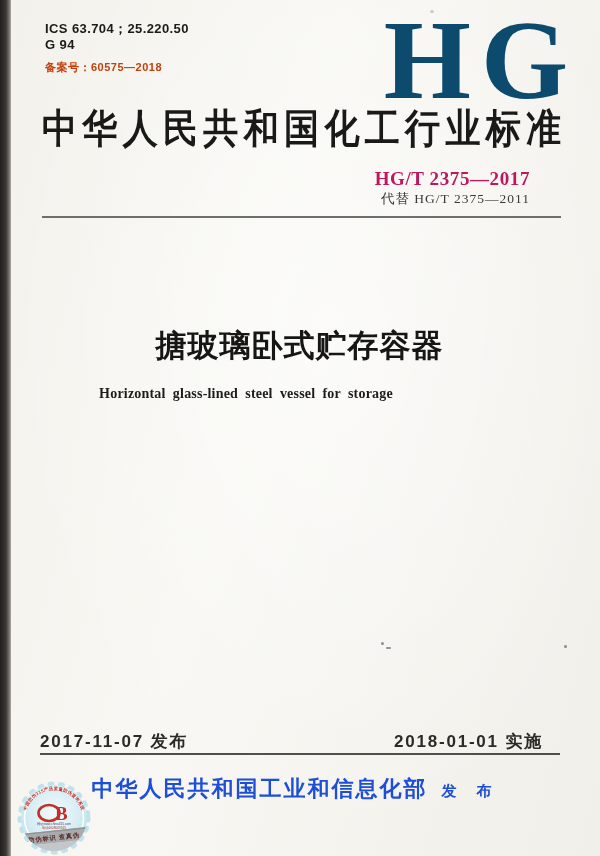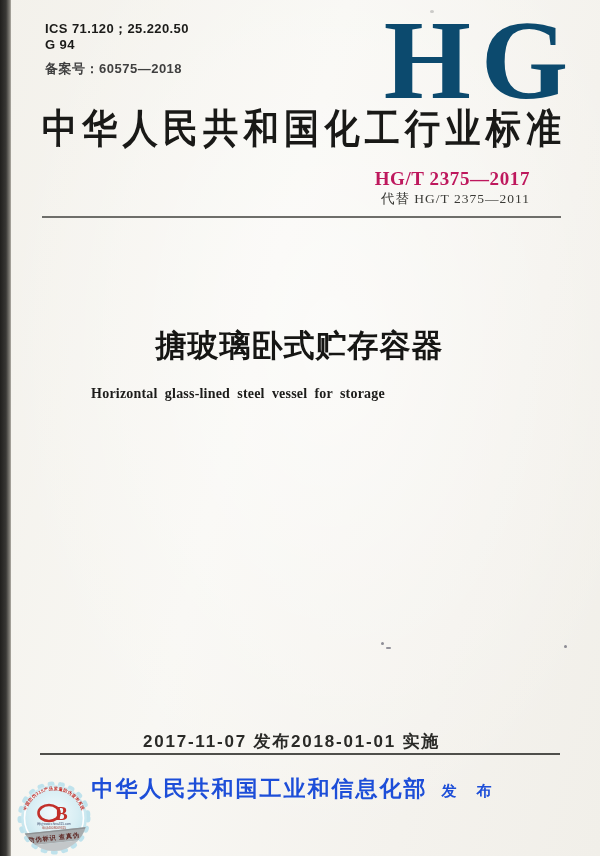--- a/index.html
+++ b/index.html
@@ -10,61 +10,61 @@
       radial-gradient(ellipse at 55% 40%, rgba(255,255,255,.55), rgba(255,255,255,0) 70%),
       linear-gradient(105deg,#f3f1eb,#f8f7f3 42%,#f4f2ed 75%,#f1efe9);
     color:#1d1d1b;
   }
   .abs{position:absolute;}
   
   .scan-band{left:0;top:0;width:11px;height:856px;
     background:linear-gradient(90deg,#201f1d,#3a3936 55%,#8b8881 92%,#bdbab2);}
   
   .ics-block{left:45px;top:21px;font-weight:bold;font-size:13px;line-height:16px;letter-spacing:.4px;color:#1b1b19;}
-  .record-no{left:45px;top:60px;font-weight:600;font-size:13px;letter-spacing:.5px;color:#404040;}
+  .record-no{left:45px;top:60px;font-weight:600;font-size:11px;letter-spacing:.5px;color:#c2410c;}
   
   .hg-logo{right:22px;top:4px;font-family:"Liberation Serif",serif;font-weight:bold;
     font-size:112px;line-height:1;letter-spacing:10px;color:#0c4a6e;}
   
   .std-type{left:42px;top:104px;width:592px;transform:scaleX(.877);transform-origin:left top;
     font-weight:bold;font-size:40px;line-height:1.2;color:#191917;
     text-align:justify;text-align-last:justify;white-space:nowrap;}
   .std-no-block{right:70px;top:168px;text-align:right;}
   .std-no{font-family:"Liberation Serif",serif;font-weight:bold;font-size:19px;letter-spacing:.6px;color:#be185d;}
   .std-replaces{font-family:"Liberation Serif",serif;font-size:13.5px;letter-spacing:1px;color:#3a3a36;}
   .rule{background:#6e6e6a;height:2px;}
   .rule-top{left:42px;top:216px;width:519px;}
   
   .title-cn{left:8px;top:318px;width:583px;text-align:center;font-weight:bold;
     font-size:31px;letter-spacing:1px;color:#161614;margin-top:7px;}
-  .title-en{left:0;top:386px;width:476px;text-align:center;font-family:"Liberation Serif",serif;
+  .title-en{left:8px;top:386px;width:476px;text-align:center;font-family:"Liberation Serif",serif;
     font-weight:bold;font-size:14px;word-spacing:3.5px;letter-spacing:.2px;color:#1c1c1a;}
   
-  .dates{left:40px;top:730px;width:503px;display:flex;justify-content:center;
+  .dates{left:40px;top:730px;width:503px;display:flex;justify-content:space-between;
     font-weight:700;font-size:17px;letter-spacing:1.8px;color:#2a2a27;}
   .rule-bottom{left:40px;top:753px;width:520px;background:#4f4f4b;}
   .ministry{left:1px;top:774px;width:589px;display:flex;justify-content:center;
     align-items:baseline;gap:14px;color:#1d4ed8;}
   .ministry-name{font-weight:bold;font-size:22px;letter-spacing:2px;}
   .publish-label{font-weight:bold;font-size:15px;letter-spacing:8px;}
   .stamp{left:8px;top:780px;width:92px;height:76px;z-index:5;}
   
   .speck{width:3px;height:3px;border-radius:50%;background:rgba(55,55,75,.55);}
   .s1{left:381px;top:642px;}
   .s2{left:386px;top:647px;width:5px;height:2px;border-radius:1px;background:rgba(50,50,70,.5);}
   .s3{left:564px;top:645px;}
   .s4{left:430px;top:10px;width:4px;height:3px;background:rgba(120,120,120,.35);}
 </style>
 </head>
 <body>
 
 <div class="abs scan-band"></div>
 
 <div class="abs ics-block">
-  <div>ICS 71.120；25.220.50</div>
+  <div>ICS 63.704；25.220.50</div>
   <div>G 94</div>
 </div>
 <div class="abs record-no">备案号：60575—2018</div>
 
 <div class="abs hg-logo">HG</div>
 
 <div class="abs std-type">中华人民共和国化工行业标准</div>
 
 <div class="abs std-no-block">
   <div class="std-no">HG/T 2375—2017</div>

